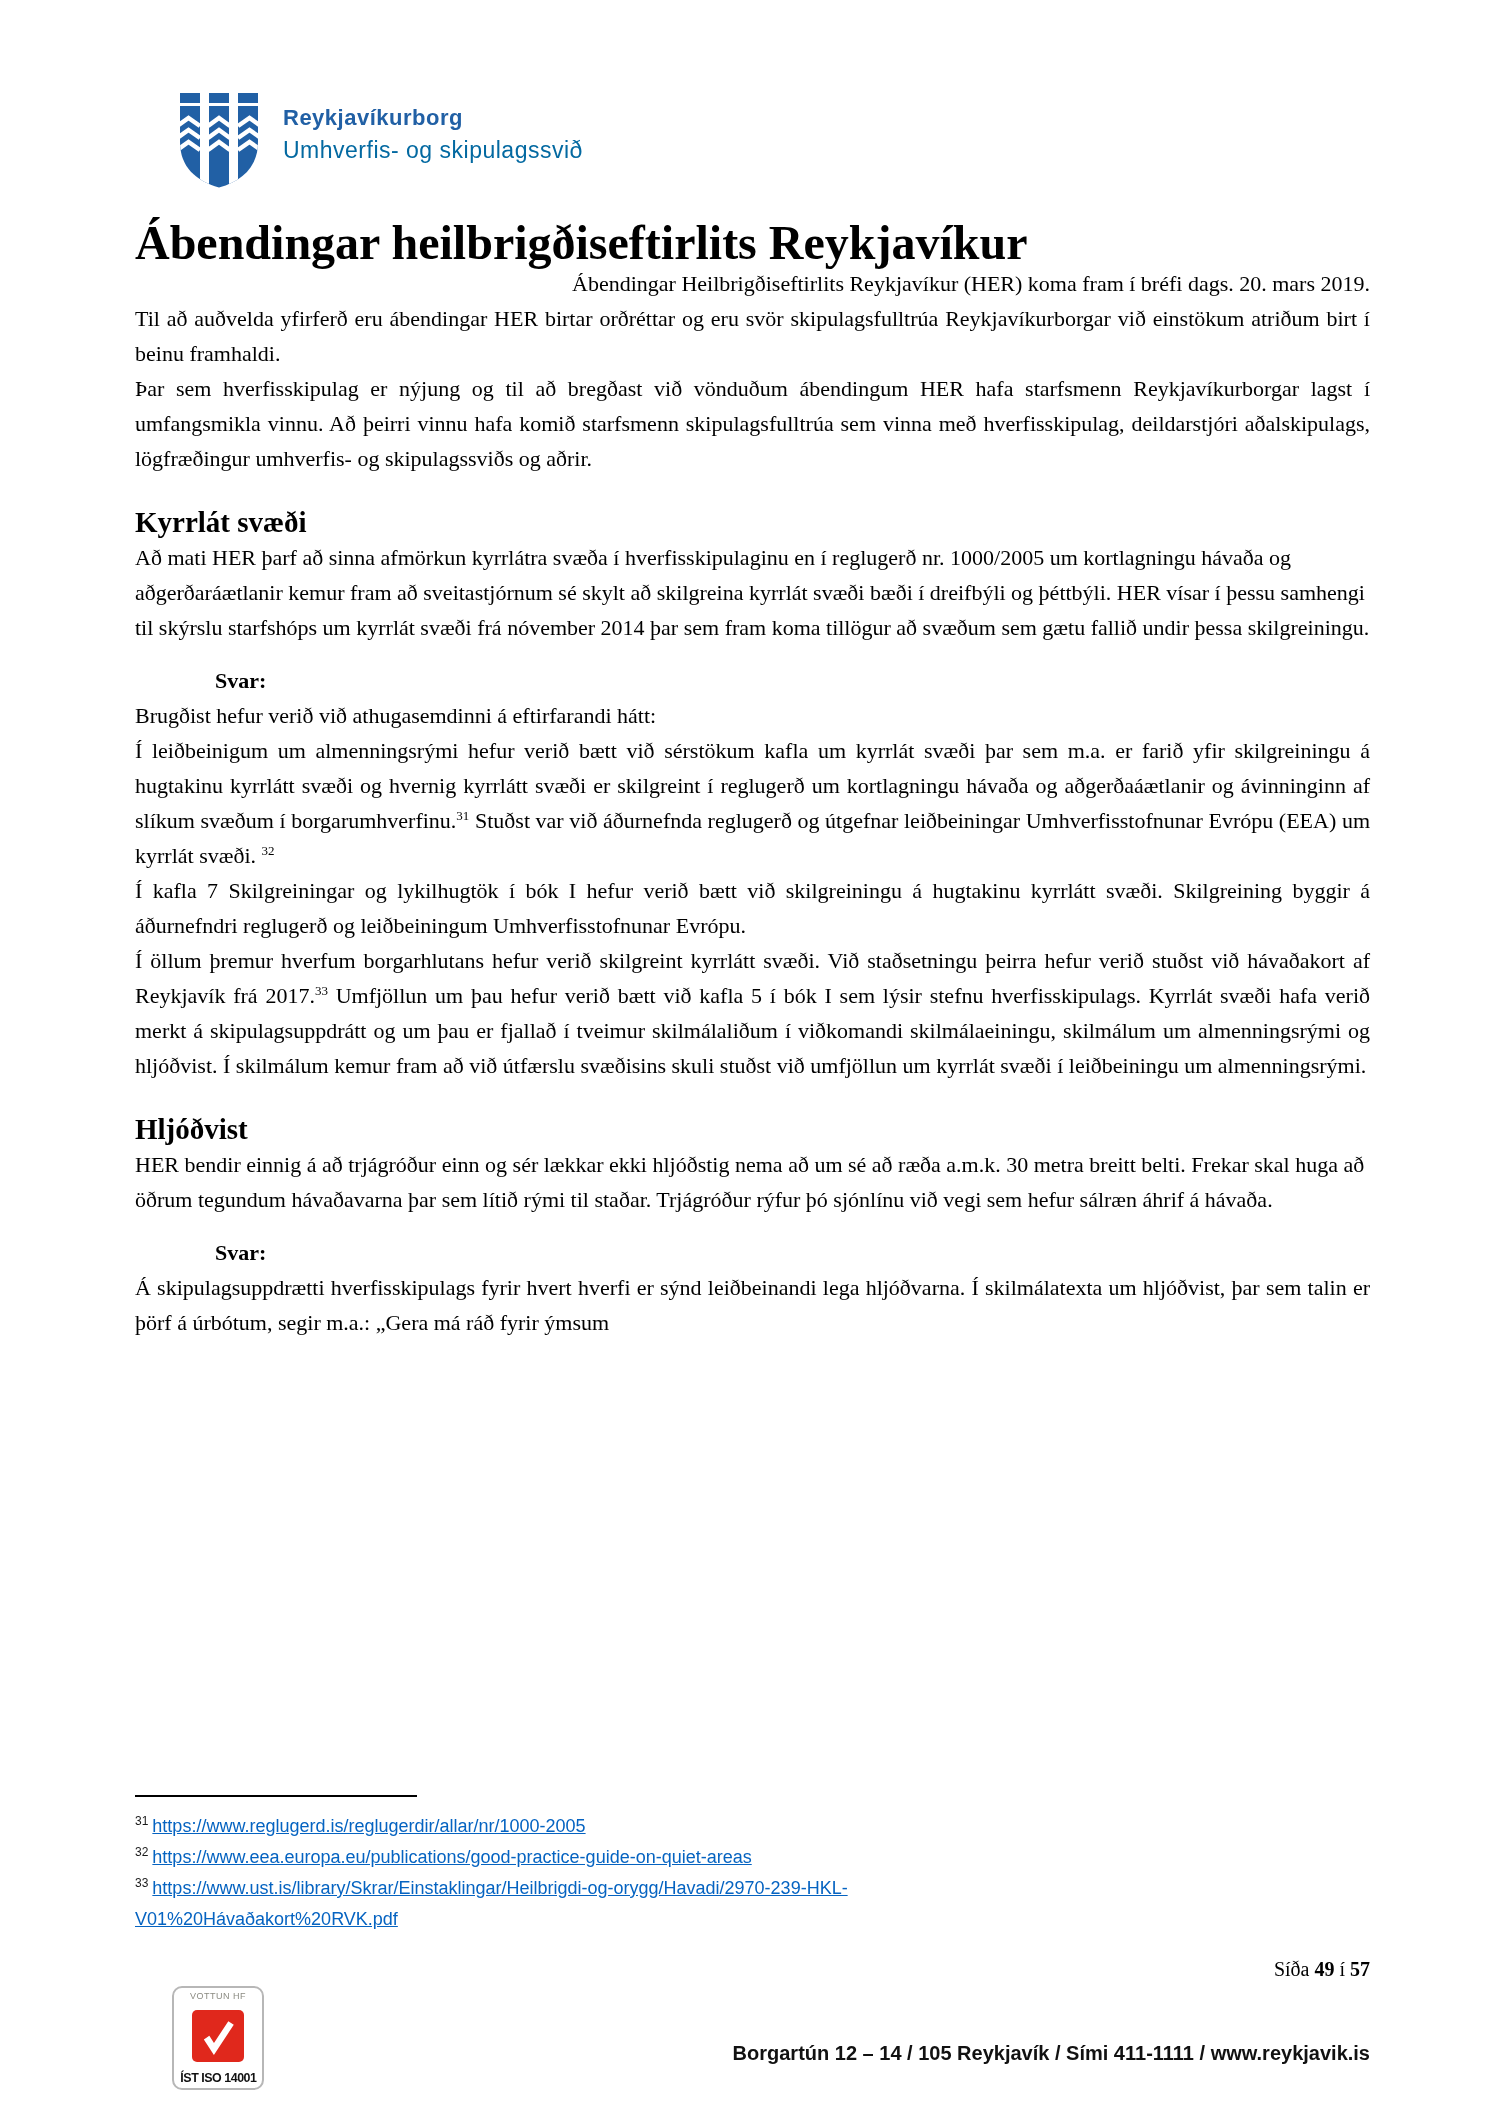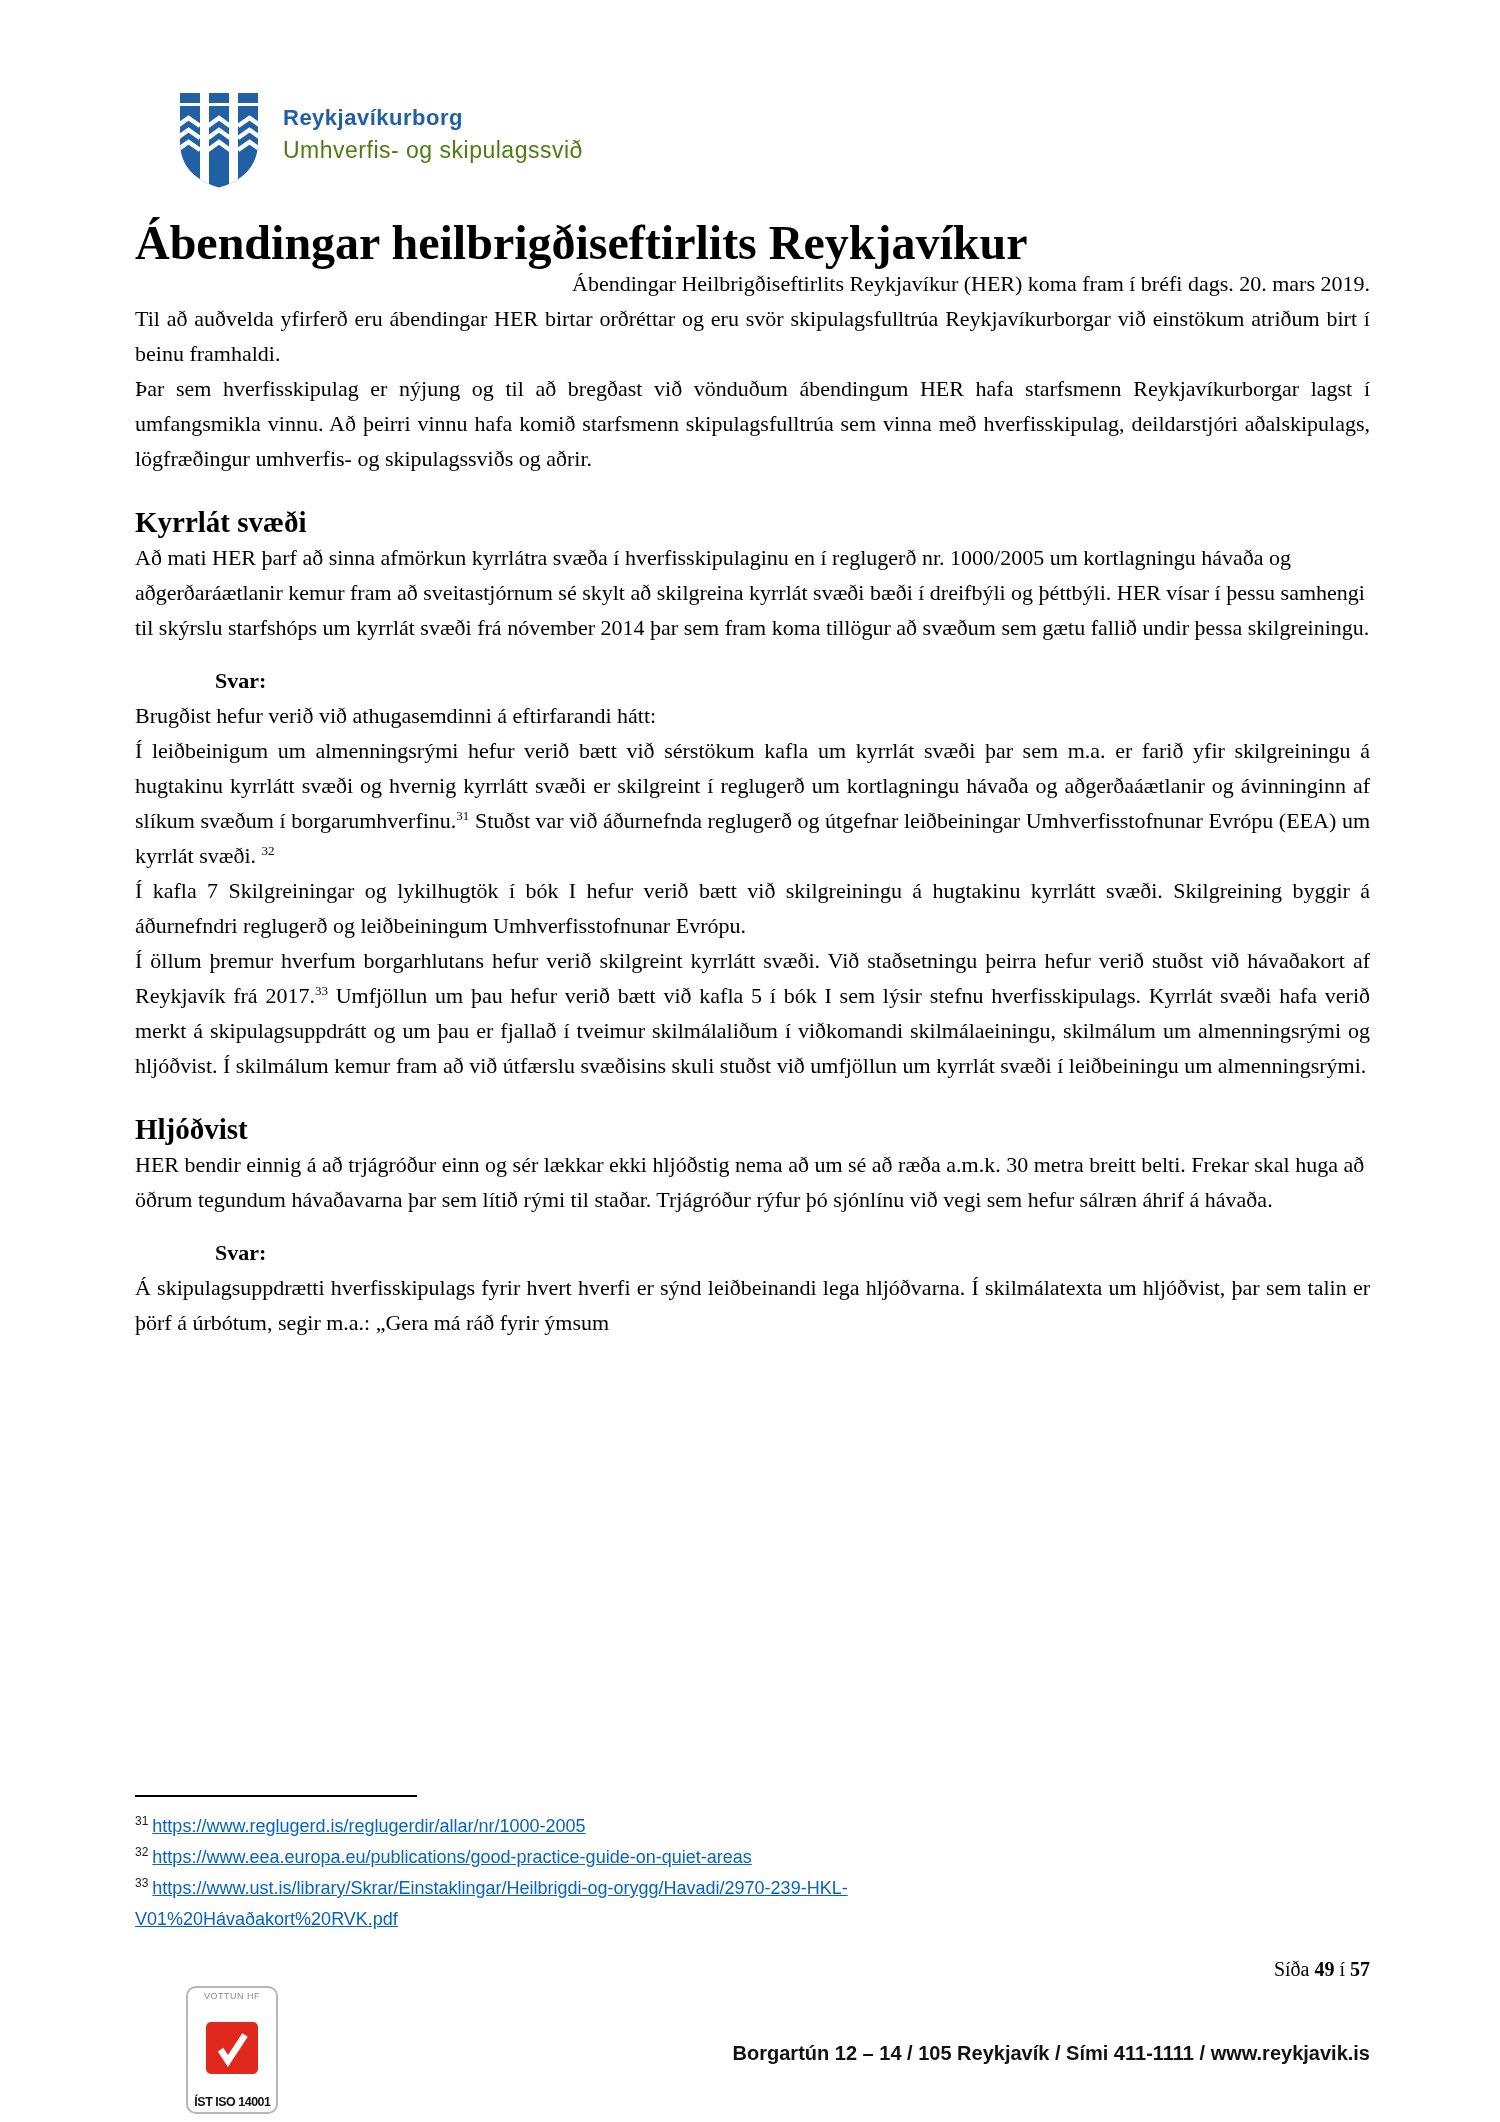--- a/index.html
+++ b/index.html
@@ -11,21 +11,21 @@
     color:#000;
     overflow:hidden;
   }
   .content{padding:0 130px 0 135px;}
 
   
   .logo-row{position:relative;height:120px;margin-top:70px;}
   .coat{position:absolute;left:42px;top:20px;}
   .logo-text{position:absolute;left:148px;top:30px;font-family:"Liberation Sans",sans-serif;color:#2160a5;}
   .logo-org{font-size:22px;font-weight:bold;letter-spacing:.5px;line-height:36px;}
-  .logo-dept{font-size:23px;font-weight:normal;letter-spacing:.5px;line-height:28px;color:#4d7c0f;}
+  .logo-dept{font-size:23px;font-weight:normal;letter-spacing:.5px;line-height:28px;color:#0369a1;}
 
   h1.doc-title{
     margin:30px 0 0 0;
     font-size:48px;line-height:46px;font-weight:bold;
   }
   p.body{margin:0;font-size:22px;line-height:35px;}
   p.just{text-align:justify;}
   .mt-first{margin-top:52px;text-align:right;}
   .mt-p{margin-top:15px;}
   h2.sec{margin:28px 0 0 0;font-size:29px;line-height:36px;font-weight:bold;}
@@ -40,22 +40,22 @@
   .fn sup{font-size:12px;vertical-align:super;line-height:0;margin-right:4px;color:#1a1a1a;}
   a.fnlink{color:#0563c1;text-decoration:underline;cursor:pointer;}
 
   
   .pagenum{position:absolute;top:1958px;right:130px;font-size:20px;font-family:"Liberation Serif",serif;white-space:pre;}
   .pagenum b{font-weight:bold;}
   .address{position:absolute;top:2042px;right:130px;font-size:20px;font-family:"Liberation Sans",sans-serif;color:#111;font-weight:bold;}
 
   
   .badge{
-    position:absolute;left:186px;top:1986px;
-    width:92px;height:128px;border:2px solid #b7b7b7;border-radius:10px;
+    position:absolute;left:172px;top:1986px;
+    width:92px;height:104px;border:2px solid #b7b7b7;border-radius:10px;
     background:#fff;box-sizing:border-box;
     display:flex;flex-direction:column;align-items:center;justify-content:space-between;
     padding:3px 2px;
     font-family:"Liberation Sans",sans-serif;
   }
   .badge-top{font-size:9px;color:#8b8b82;letter-spacing:.5px;}
   .badge-red{width:52px;height:52px;background:#e0281c;border-radius:5px;display:flex;align-items:center;justify-content:center;}
   .badge-bottom{font-size:13.5px;font-weight:bold;color:#111;letter-spacing:-0.5px;transform:scaleX(.92);white-space:nowrap;}
 </style>
 </head>

